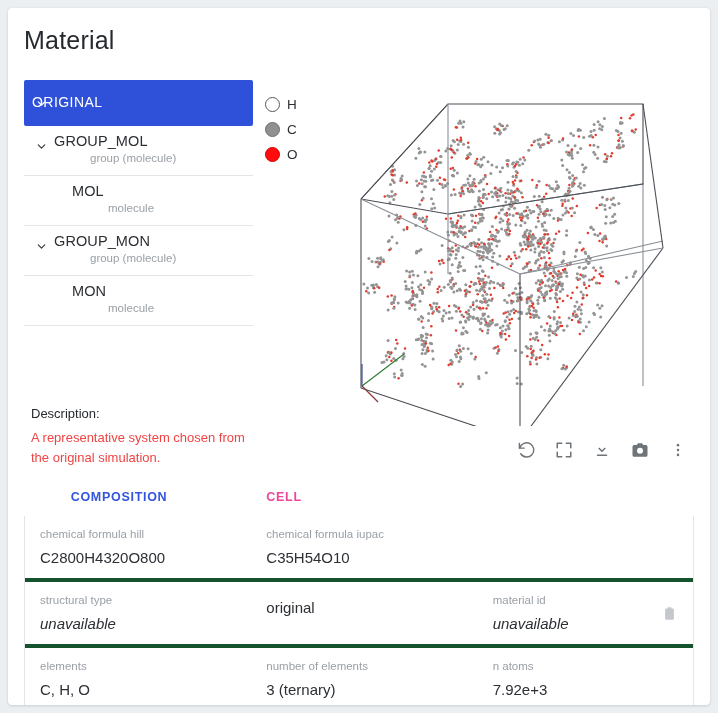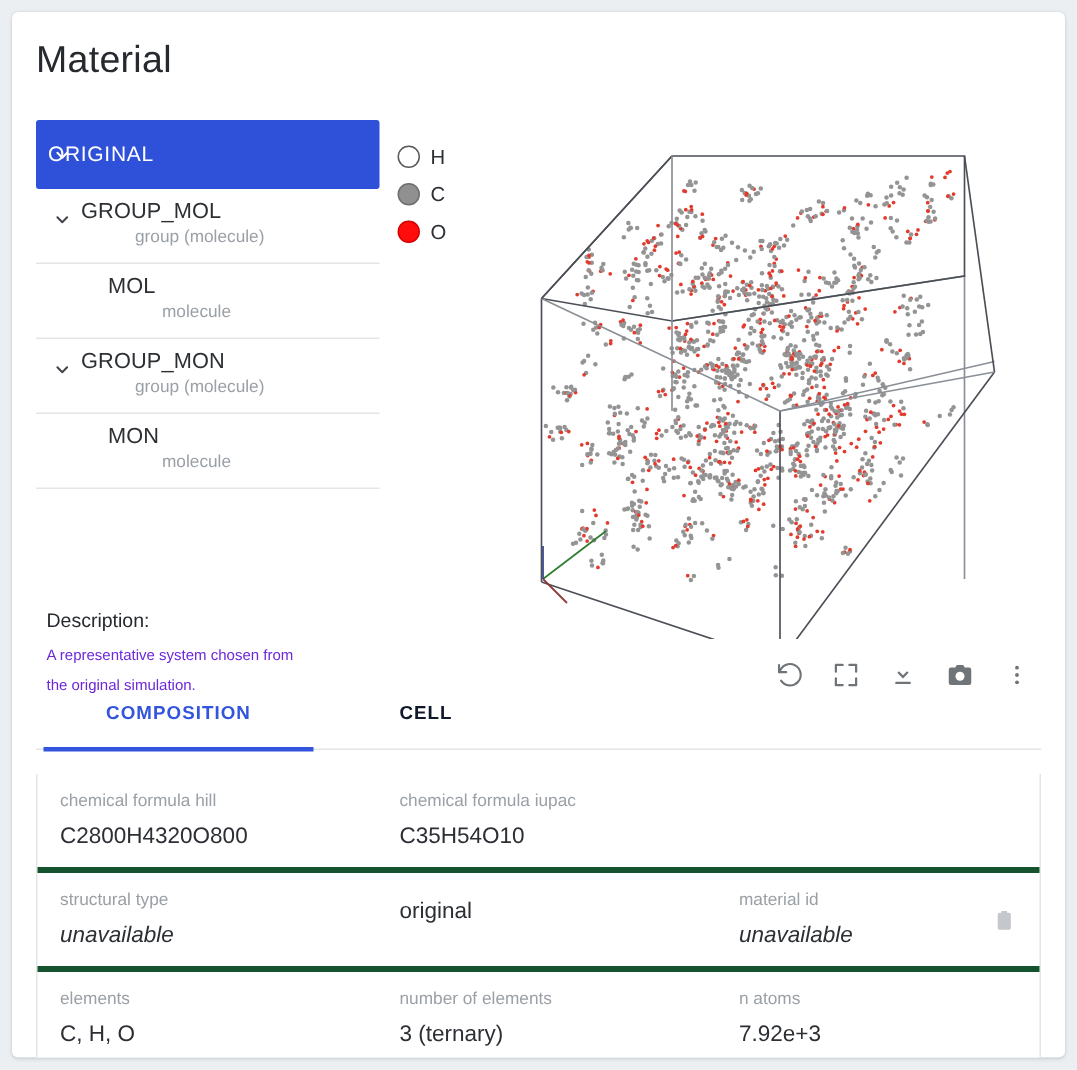--- a/index.html
+++ b/index.html
@@ -115,22 +115,22 @@
     position: absolute;
     left: 23px; top: 398px;
     width: 230px;
   }
   .desc-title {
     font-size: 13px;
     color: #26292e;
     margin-bottom: 7px;
   }
   .desc-body {
-    font-size: 10px;
-    color: #6d28d9;
+    font-size: 13px;
+    color: #ef4444;
     line-height: 20px;
   }
 
   
   .vtoolbar {
     position: absolute;
     right: 20px; top: 430px;
     display: flex;
     align-items: center;
     gap: 14px;
@@ -139,33 +139,33 @@
     width: 24px; height: 24px;
     display: flex; align-items: center; justify-content: center;
     color: #6f7479;
     cursor: pointer;
   }
   .vbtn svg { display: block; }
 
   
   .tabs {
     position: absolute;
-    left: 16px; top: 460px;
+    left: 16px; top: 482px;
     width: 670px;
     height: 32px;
     border-bottom: 1px solid #e3e5e8;
   }
   .tab {
     position: absolute;
     top: 0;
     height: 32px;
     font-size: 12.5px;
     font-weight: bold;
     letter-spacing: .7px;
-    color: #0f172a;
+    color: #ec4899;
     cursor: pointer;
     text-align: center;
   }
   .tab.active { color: #3355dd; }
   .tab .tab-underline {
     position: absolute;
     left: 0; right: 0; bottom: -1px;
     height: 3px;
     background: #3355dd;
   }

